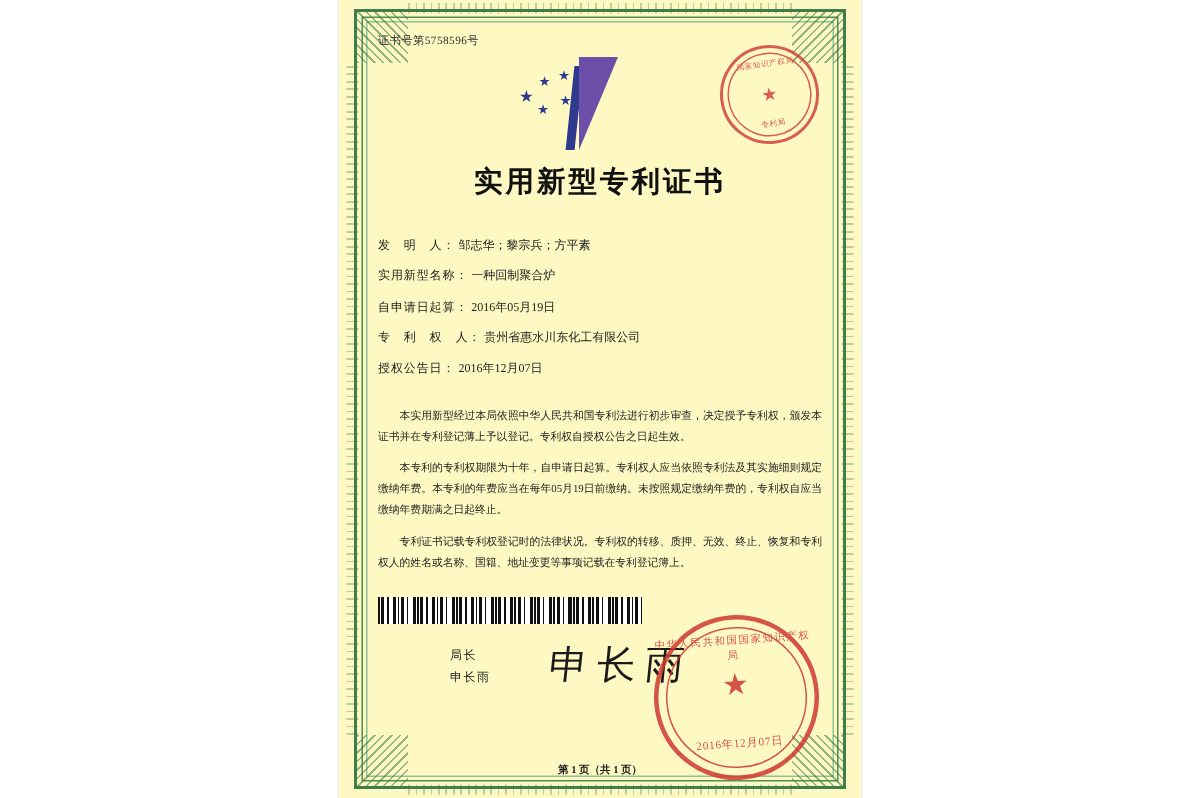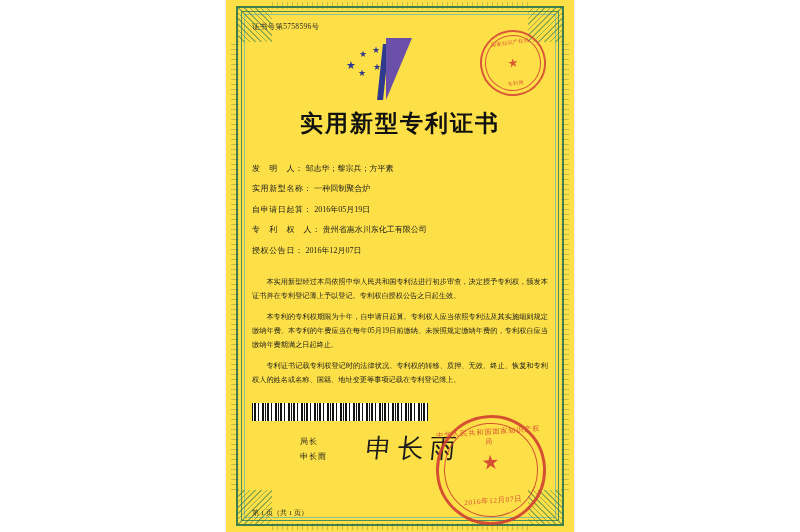--- a/index.html
+++ b/index.html
@@ -6,21 +6,21 @@
   body{
     width:800px;height:532px;background:#ffffff;overflow:hidden;
     font-family:"Liberation Serif",serif;
   }
   .page{
     position:relative;width:800px;height:532px;background:#ffffff;
   }
   
   .sheet{
     position:absolute;left:226px;top:0;width:348px;height:532px;
-    background:#fde047;
+    background:#fef9c3;
     box-shadow:0 0 0 1px #f0efe6;
     overflow:hidden;
   }
   
   .frame-outer{
     position:absolute;left:10px;top:6px;right:10px;bottom:6px;
     border:2px solid #3f7d4a;
   }
   .frame-inner{
     position:absolute;left:15px;top:11px;right:15px;bottom:11px;
@@ -101,21 +101,21 @@
   .emblem .stars i{
     position:absolute;color:#2f3a8f;font-style:normal;font-size:9px;line-height:1;
   }
   .emblem .stars i:nth-child(1){left:0;top:14px;font-size:11px;}
   .emblem .stars i:nth-child(2){left:13px;top:4px;}
   .emblem .stars i:nth-child(3){left:26px;top:0px;}
   .emblem .stars i:nth-child(4){left:12px;top:23px;}
   .emblem .stars i:nth-child(5){left:27px;top:17px;}
 
   .title{
-    text-align:center;font-size:23px;font-weight:bold;color:#111;
+    text-align:center;font-size:19px;font-weight:bold;color:#111;
     letter-spacing:2px;margin-top:2px;font-family:"Liberation Serif",serif;
   }
   .fields{
     margin-top:20px;font-size:8px;color:#1c1c1c;line-height:2.55;
   }
   .fields .row{white-space:nowrap;}
   .fields .lbl{letter-spacing:.6px;}
   .body-text{
     margin-top:14px;font-size:7.2px;line-height:1.95;color:#1c1c1c;
     text-align:justify;text-indent:2em;
@@ -152,21 +152,21 @@
     position:absolute;left:50%;top:42%;transform:translate(-50%,-50%);
     font-size:20px;line-height:1;
   }
   .seal-big .arc{
     position:absolute;left:0;right:0;top:9px;text-align:center;font-size:7px;letter-spacing:1px;
   }
   .seal-big .date{
     position:absolute;left:0;right:0;bottom:16px;text-align:center;font-size:7.5px;letter-spacing:.5px;
   }
   .footer{
-    position:absolute;left:0;right:0;bottom:-4px;text-align:left;font-size:7px;color:#222;
+    position:absolute;left:0;right:0;bottom:-4px;text-align:center;font-size:7px;color:#222;font-weight:bold;
   }
 </style>
 </head>
 <body>
 
 <div class="page">
   <div class="sheet">
 
     <div class="frame-outer"></div>
     <div class="frame-inner"></div>

